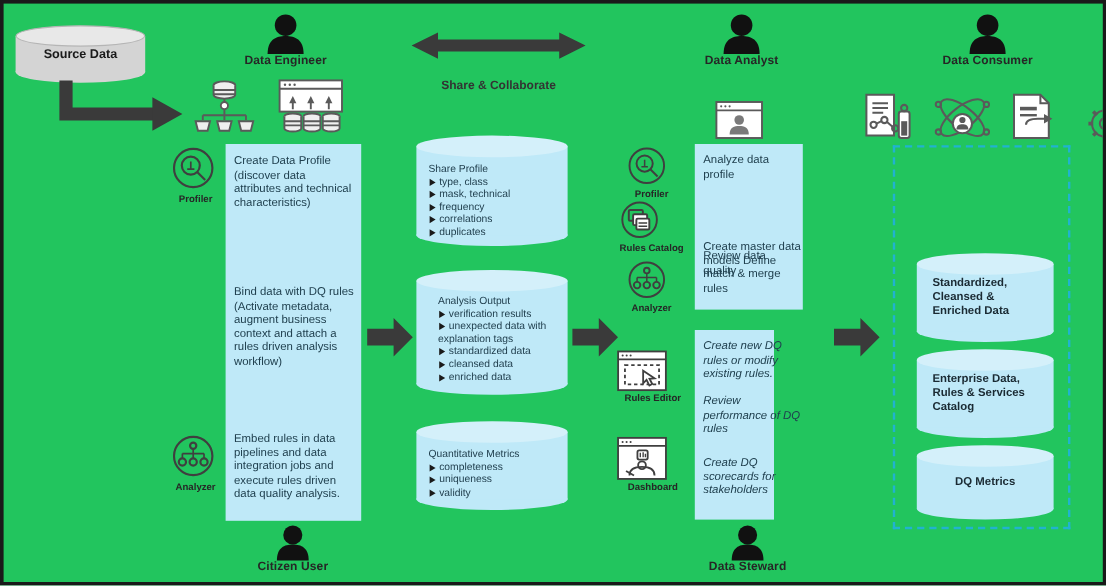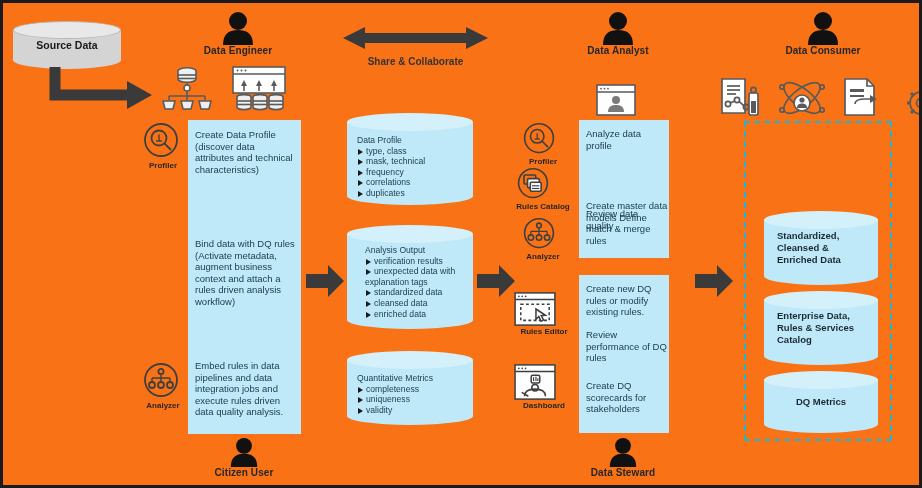--- a/index.html
+++ b/index.html
@@ -1,20 +1,20 @@
 <!DOCTYPE html>
 <html><head>
 <meta charset="utf-8">
 <style>
   html,body{margin:0;padding:0;background:#ffffff;}
   body{font-family:"Liberation Sans", sans-serif;}
   #canvas{
     position:relative;
     width:922px;height:488px;
-    background:#f97316;
+    background:#22c55e;
     border:3px solid #1a1a1a;
     box-sizing:border-box;
     overflow:hidden;
   }
   .abs{position:absolute;}
   
   .persona-label{
     font-size:10px;font-weight:bold;color:#262626;text-align:center;
     letter-spacing:.1px;white-space:nowrap;
   }
@@ -126,21 +126,21 @@
       <path d="M38 32 L38 42 C38 43.4 41.2 44.6 45 44.6 C48.8 44.6 52 43.4 52 42 L52 32" fill="#efefef"></path>
       <line x1="38" y1="36" x2="52" y2="36"></line>
         <line x1="38" y1="39.5" x2="52" y2="39.5"></line>
     </svg>
   </div>
 
   <div class="abs" style="left:340px;top:22px;width:145px;">
     <svg width="145" height="26" viewBox="0 0 145 26">
       <path d="M0 13 L22 2 L22 8 L123 8 L123 2 L145 13 L123 24 L123 18 L22 18 L22 24 Z" fill="#3a3a3a"></path>
     </svg>
-    <div class="arrow-label" style="margin-top:5px;">Share &amp; Collaborate</div>
+    <div class="arrow-label" style="margin-top:15px;">Share &amp; Collaborate</div>
   </div>
 
   <div class="abs" style="left:565px;top:8px;width:100px;">
     <div style="display:flex;justify-content:center;">
       <svg width="36" height="34" viewBox="0 0 36 34">
         <circle cx="18" cy="10" r="9" fill="#111"></circle>
         <path d="M3 34 C3 22 10 19 18 19 C26 19 33 22 33 34 Z" fill="#111"></path>
       </svg>
     </div>
     <div class="persona-label">Data Analyst</div>
@@ -267,21 +267,21 @@
     <svg width="38" height="32" viewBox="0 0 38 32">
       <path d="M0 9 L22 9 L22 0 L38 16 L22 32 L22 23 L0 23 Z" fill="#3a3a3a"></path>
     </svg>
   </div>
 
   <div class="cyl abs" style="left:344px;top:110px;width:126px;height:92px;">
     <div class="bot"></div>
     <div class="body"></div>
     <div class="top"></div>
     <div class="content" style="padding:22px 0 0 10px;">
-      <div class="cyl-head">Data Profile</div>
+      <div class="cyl-head">Share Profile</div>
       <div class="cyl-li">type, class</div>
       <div class="cyl-li">mask, technical</div>
       <div class="cyl-li">frequency</div>
       <div class="cyl-li">correlations</div>
       <div class="cyl-li">duplicates</div>
     </div>
   </div>
 
   <div class="cyl abs" style="left:344px;top:222px;width:126px;height:104px;">
     <div class="bot"></div>
@@ -389,21 +389,21 @@
     </span>
     <div class="icon-label">Dashboard</div>
   </div>
 
   <div class="bluepanel abs" style="left:576px;top:117px;width:90px;height:138px;">
     <div class="blue-text abs" style="left:7px;top:8px;width:80px;">Analyze data profile</div>
     <div class="blue-text abs" style="left:7px;top:44px;width:80px;margin-top:44px;">Review data quality</div>
     <div class="blue-text abs" style="left:7px;top:80px;width:82px;">Create master data models Define match &amp; merge rules</div>
   </div>
 
-  <div class="bluepanel abs" style="left:576px;top:272px;width:90px;height:158px;">
+  <div class="bluepanel abs" style="left:576px;top:272px;width:66px;height:158px;font-style:italic;">
     <div class="blue-text abs" style="left:7px;top:8px;width:82px;">Create new DQ rules or modify existing rules.</div>
     <div class="blue-text abs" style="left:7px;top:54px;width:82px;">Review performance of DQ rules</div>
     <div class="blue-text abs" style="left:7px;top:105px;width:82px;">Create DQ scorecards for stakeholders</div>
   </div>
 
   <div class="abs" style="left:692px;top:262px;">
     <svg width="38" height="32" viewBox="0 0 38 32">
       <path d="M0 9 L22 9 L22 0 L38 16 L22 32 L22 23 L0 23 Z" fill="#3a3a3a"></path>
     </svg>
   </div>

